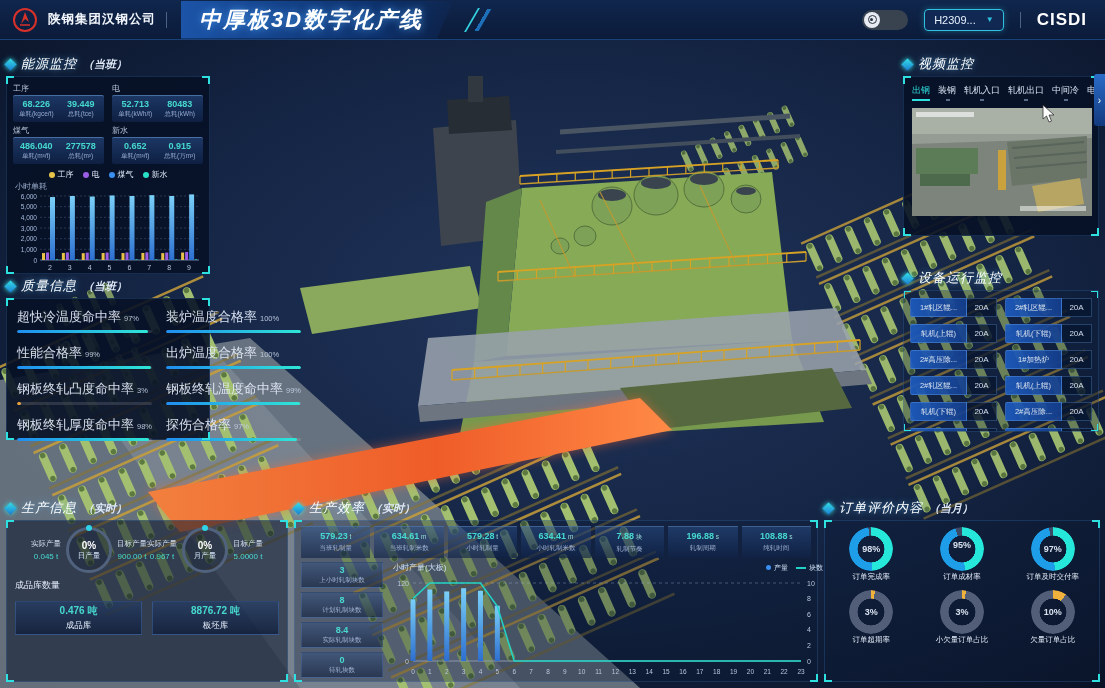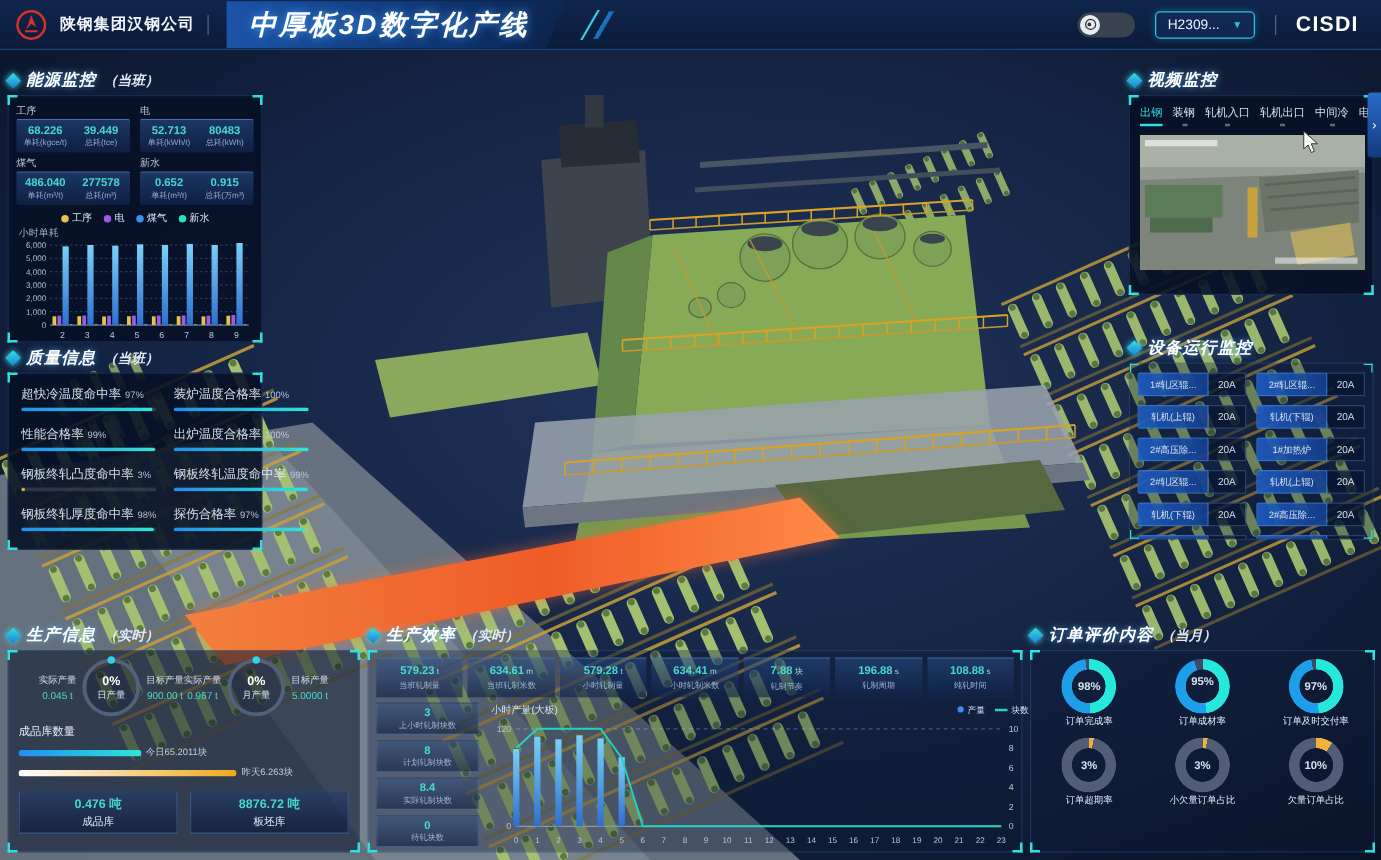--- a/index.html
+++ b/index.html
@@ -28,21 +28,21 @@
   .caret{color:#2fc2e0;font-size:8px}
   .brand{font-size:17px;font-weight:bold;letter-spacing:1px;color:#fff}
 
   
   #scene{position:absolute;top:40px;left:0;width:1105px;height:648px;z-index:1}
 
   
   .panel{position:absolute;z-index:20}
   .ph{display:flex;align-items:center;gap:6px;height:20px;margin-bottom:2px}
   .dia{width:9px;height:9px;background:linear-gradient(135deg,#35e0e6,#1a7fd4);transform:rotate(45deg);box-shadow:0 0 5px #35e0e6}
-  .pt{font-size:13px;font-weight:bold;font-style:italic;color:#fff;text-shadow:0 0 6px rgba(90,190,255,.7);letter-spacing:1px}
+  .pt{font-size:13px;font-weight:normal;font-style:italic;color:#fff;text-shadow:0 0 6px rgba(90,190,255,.7);letter-spacing:1px}
   .ps{font-size:11px;font-weight:bold;font-style:italic;color:#dfe9f8}
   .pbody{position:relative;border:1px solid rgba(70,140,220,.22)}
   .solid{background:rgba(7,17,38,.9)}
   .half{background:rgba(9,20,44,.55)}
   .thin{background:rgba(12,26,54,.34)}
   .ck{position:absolute;width:8px;height:8px;border:0 solid #2fe0e0;z-index:5}
   .ck1{left:-1px;top:-1px;border-left-width:2px;border-top-width:2px}
   .ck2{right:-1px;top:-1px;border-right-width:2px;border-top-width:2px}
   .ck3{left:-1px;bottom:-1px;border-left-width:2px;border-bottom-width:2px}
   .ck4{right:-1px;bottom:-1px;border-right-width:2px;border-bottom-width:2px}
@@ -60,21 +60,21 @@
   .eleg{display:flex;justify-content:center;gap:9px;margin:5px 0 1px}
   .eli{display:flex;align-items:center;gap:3px;font-size:8px;color:#dfe9f8}
   .dot{width:6px;height:6px;border-radius:50%}
   .ec-title{font-size:8px;color:#a9bcdc;margin:1px 0 0 2px}
 
   
   #quality-panel{left:6px;top:276px;width:204px}
   #quality-panel .pbody{padding:9px 10px;height:142px}
   .qgrid{display:grid;grid-template-columns:1fr 1fr;gap:11px 14px}
   .qrow{display:flex;align-items:baseline;white-space:nowrap}
-  .qname{font-size:10px;color:#e6eefb}
+  .qname{font-size:13px;color:#e6eefb}
   .qpct{font-size:7.5px;color:#c3cfe2;margin-left:3px}
   .qbar{height:3px;background:rgba(255,255,255,.12);margin-top:4px;border-radius:2px;overflow:hidden}
   .qfill{display:block;height:100%;border-radius:2px}
   .qfill.teal{background:linear-gradient(90deg,#1f8ef0,#2ee6d6)}
   .qfill.orange{background:#e8a23c}
 
   
   #status-panel{left:423px;top:76px;width:252px;height:64px;background:rgba(12,26,54,.88);
     border:1px solid rgba(90,150,230,.35);border-radius:4px;display:flex;align-items:center;padding:0 10px;gap:10px;z-index:20}
   .st-title{font-size:13px;font-weight:bold;color:#fff}
@@ -1430,30 +1430,20 @@
             <span class="gv">0%</span>
             <span class="gl">月产量</span>
           </div>
           <div class="pgt">
             <div class="pgl fz">目标产量</div>
             <div class="pgv fz">5.0000 t</div>
           </div>
         </div>
       </div>
     <div class="inv-title">成品库数量</div>
-    <div id="inv-bars">
-        <div class="ibar-row">
-          <span class="ibar teal" style="width: 37%;"></span>
-          <span class="ilab fz">今日65.2011块</span>
-        </div>
-        <div class="ibar-row">
-          <span class="ibar orange" style="width: 66%;"></span>
-          <span class="ilab fz">昨天6.263块</span>
-        </div>
-      </div>
     <div class="pcards" id="prod-cards">
         <div class="pcard">
           <div class="pcv fz">0.476 吨</div>
           <div class="pcl">成品库</div>
         </div>
         <div class="pcard">
           <div class="pcv fz">8876.72 吨</div>
           <div class="pcl">板坯库</div>
         </div>
       </div>

